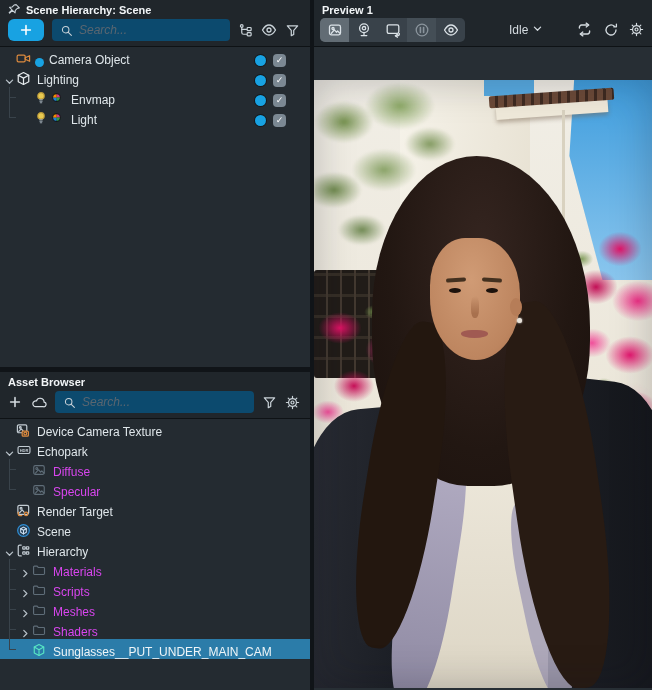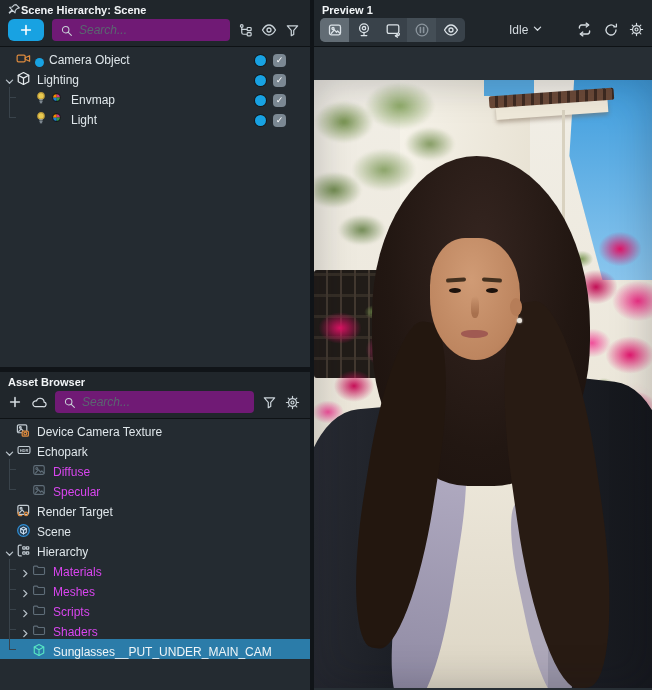--- a/index.html
+++ b/index.html
@@ -8,31 +8,31 @@
     position:relative; width:652px; height:690px; overflow:hidden;
     font-family:"Liberation Sans", sans-serif; color:#e6ebee; background:#101418;
   }
   
   .left-col  { position:absolute; left:0; top:0; width:310px; height:690px; background:#242b31; }
   .v-divider { position:absolute; left:310px; top:0; width:4px; height:690px; background:#101418; }
   .right-col { position:absolute; left:314px; top:0; width:338px; height:690px; background:#272e34; }
 
   
   .panel-head { background:#20262b; border-bottom:1px solid #0e1215; }
-  .title-row { display:flex; align-items:center; padding:3px 8px 1px 8px; height:17px; }
+  .title-row { display:flex; align-items:center; gap:5px; padding:3px 8px 1px 8px; height:17px; }
   .panel-title { font-size:11px; font-weight:700; color:#f2f5f7; white-space:nowrap; }
   .toolbar-row { display:flex; align-items:center; gap:8px; padding:3px 10px 6px 8px; height:29px; }
 
   .add-btn {
     width:36px; height:22px; border-radius:6px; background:#18a2e2; color:#fff;
     display:flex; align-items:center; justify-content:center; flex:none;
   }
   .searchbox {
     flex:1; display:flex; align-items:center; gap:6px; height:22px;
-    background:#701a75; border-radius:4px; padding:0 8px; color:#5a6670; min-width:0;
+    background:#0c4a6e; border-radius:4px; padding:0 8px; color:#5a6670; min-width:0;
   }
   .searchbox input {
     background:transparent; border:none; outline:none; width:100%;
     font-family:"Liberation Sans", sans-serif; font-size:12px; font-style:italic; color:#8a959d;
   }
   .searchbox input::placeholder { color:#5a6670; font-style:italic; }
   .hicon { color:#c9d2d8; display:inline-flex; flex:none; }
   .plain-icon { color:#d4dbe0; display:inline-flex; flex:none; }
 
   
@@ -450,35 +450,35 @@
           <span class="chev">
             <svg width="11" height="11" viewBox="0 0 16 16" fill="none" stroke="currentColor" stroke-width="1.3" stroke-linecap="round" stroke-linejoin="round">
               <path d="M5.5 3.5L10 8l-4.5 4.5" stroke-width="1.8"></path>
             </svg>
           </span>
           <span class="icon16" style="display: inline-flex; color: rgb(95, 109, 120);">
             <svg width="14" height="14" viewBox="0 0 16 16" fill="none" stroke="currentColor" stroke-width="1.3" stroke-linecap="round" stroke-linejoin="round">
               <path d="M1.8 4.6a1 1 0 0 1 1-1h3.1l1.4 1.6h6a1 1 0 0 1 1 1v5.9a1 1 0 0 1-1 1H2.8a1 1 0 0 1-1-1z"></path>
             </svg>
           </span>
-          <span class="lbl dim">Meshes</span>
+          <span class="lbl dim">Scripts</span>
         </div>
         <div class="row tl-mid">
           <span class="indent-sm"></span>
           <span class="chev">
             <svg width="11" height="11" viewBox="0 0 16 16" fill="none" stroke="currentColor" stroke-width="1.3" stroke-linecap="round" stroke-linejoin="round">
               <path d="M5.5 3.5L10 8l-4.5 4.5" stroke-width="1.8"></path>
             </svg>
           </span>
           <span class="icon16" style="display: inline-flex; color: rgb(95, 109, 120);">
             <svg width="14" height="14" viewBox="0 0 16 16" fill="none" stroke="currentColor" stroke-width="1.3" stroke-linecap="round" stroke-linejoin="round">
               <path d="M1.8 4.6a1 1 0 0 1 1-1h3.1l1.4 1.6h6a1 1 0 0 1 1 1v5.9a1 1 0 0 1-1 1H2.8a1 1 0 0 1-1-1z"></path>
             </svg>
           </span>
-          <span class="lbl dim">Scripts</span>
+          <span class="lbl dim">Meshes</span>
         </div>
         <div class="row tl-mid">
           <span class="indent-sm"></span>
           <span class="chev">
             <svg width="11" height="11" viewBox="0 0 16 16" fill="none" stroke="currentColor" stroke-width="1.3" stroke-linecap="round" stroke-linejoin="round">
               <path d="M5.5 3.5L10 8l-4.5 4.5" stroke-width="1.8"></path>
             </svg>
           </span>
           <span class="icon16" style="display: inline-flex; color: rgb(95, 109, 120);">
             <svg width="14" height="14" viewBox="0 0 16 16" fill="none" stroke="currentColor" stroke-width="1.3" stroke-linecap="round" stroke-linejoin="round">

